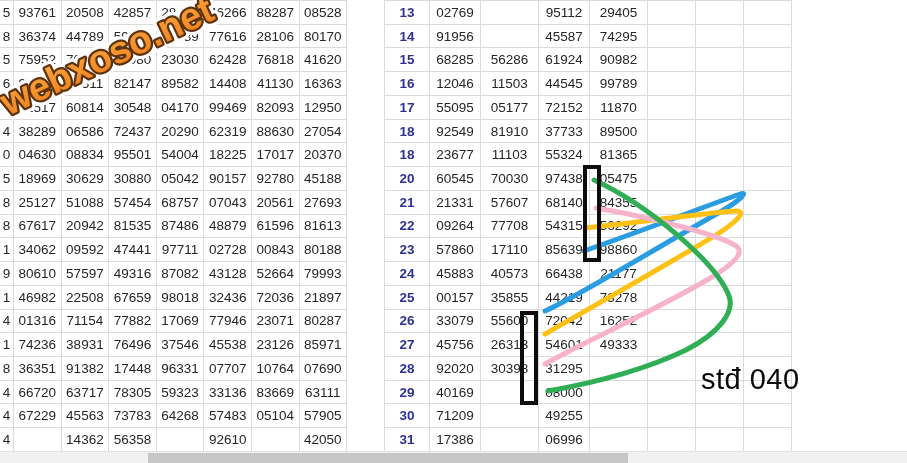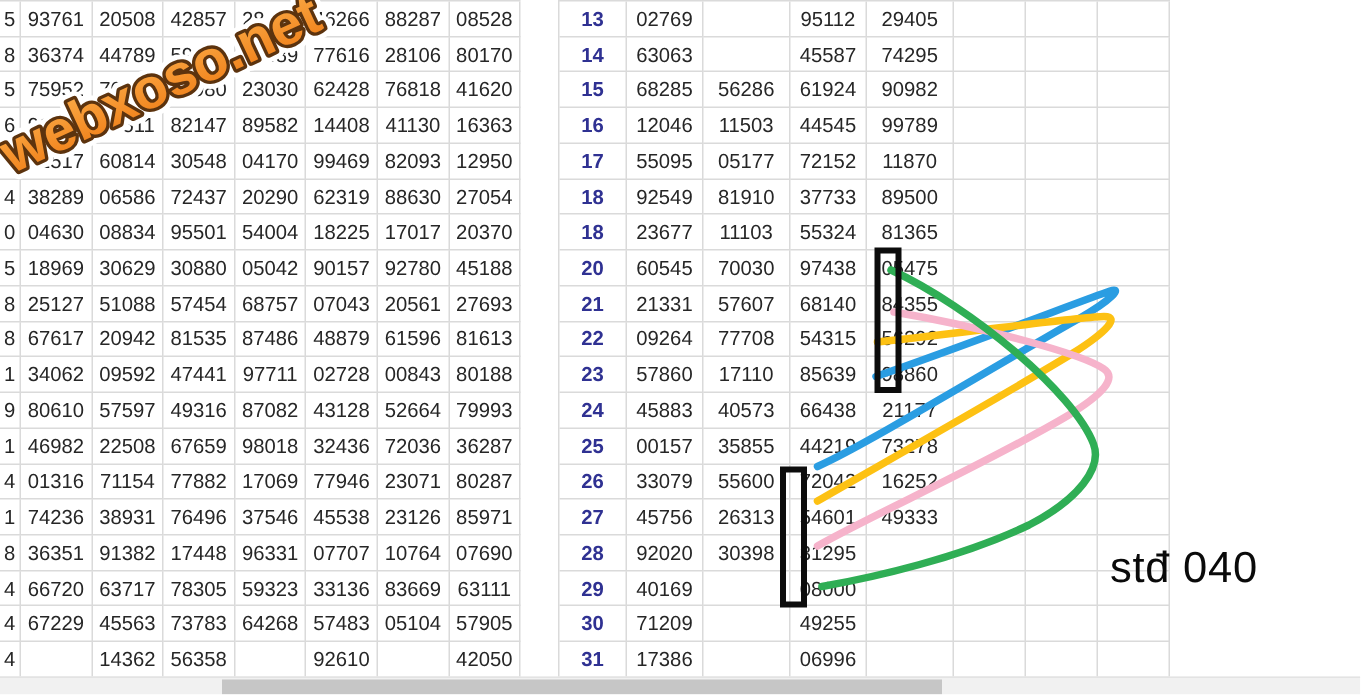--- a/index.html
+++ b/index.html
@@ -127,21 +127,21 @@
       <div class="cell">43128</div>
       <div class="cell">52664</div>
       <div class="cell">79993</div>
       <div class="cell">1</div>
       <div class="cell">46982</div>
       <div class="cell">22508</div>
       <div class="cell">67659</div>
       <div class="cell">98018</div>
       <div class="cell">32436</div>
       <div class="cell">72036</div>
-      <div class="cell">36287</div>
+      <div class="cell">21897</div>
       <div class="cell">4</div>
       <div class="cell">01316</div>
       <div class="cell">71154</div>
       <div class="cell">77882</div>
       <div class="cell">17069</div>
       <div class="cell">77946</div>
       <div class="cell">23071</div>
       <div class="cell">80287</div>
       <div class="cell">1</div>
       <div class="cell">74236</div>
@@ -178,31 +178,31 @@
       <div class="cell">4</div>
       <div class="cell"></div>
       <div class="cell">14362</div>
       <div class="cell">56358</div>
       <div class="cell"></div>
       <div class="cell">92610</div>
       <div class="cell"></div>
       <div class="cell">42050</div>
     </div>
 
-  <div class="sheet-table right-table" id="right-table" style="left: 372px; grid-template-columns: 45px 51px 58px 51px 58px 48px 48px 48px; grid-auto-rows: 23.74px;">
+  <div class="sheet-table right-table" id="right-table" style="left: 384px; grid-template-columns: 45px 51px 58px 51px 58px 48px 48px 48px; grid-auto-rows: 23.74px;">
       <div class="cell rownum">13</div>
       <div class="cell">02769</div>
       <div class="cell"></div>
       <div class="cell">95112</div>
       <div class="cell">29405</div>
       <div class="cell"></div>
       <div class="cell"></div>
       <div class="cell"></div>
       <div class="cell rownum">14</div>
-      <div class="cell">63063</div>
+      <div class="cell">91956</div>
       <div class="cell"></div>
       <div class="cell">45587</div>
       <div class="cell">74295</div>
       <div class="cell"></div>
       <div class="cell"></div>
       <div class="cell"></div>
       <div class="cell rownum">15</div>
       <div class="cell">68285</div>
       <div class="cell">56286</div>
       <div class="cell">61924</div>
@@ -353,21 +353,21 @@
     </g>
   </svg>
 
   <svg class="overlay-svg" id="curves-svg" width="907" height="463" viewBox="0 0 907 463">
       <path d="M 584 251 C 650 228, 725 199, 740 194 C 749 191, 741 200, 720 212 C 670 240, 577 297, 545 311" fill="none" stroke="#2a9de2" stroke-width="5" stroke-linecap="round"></path>
       <path d="M 585 228 C 650 221, 722 211, 736 211 C 747 211, 738 221, 716 235 C 665 266, 576 316, 545 334" fill="none" stroke="#fdc113" stroke-width="5" stroke-linecap="round"></path>
       <path d="M 596 208 C 655 218, 722 236, 736 246 C 745 252, 735 263, 712 277 C 660 308, 578 345, 545 364" fill="none" stroke="#f6b3cb" stroke-width="5" stroke-linecap="round"></path>
       <path d="M 594 180 C 648 205, 716 262, 729 296 C 735 312, 719 333, 686 350 C 640 372, 582 385, 548 391" fill="none" stroke="#2fae55" stroke-width="5" stroke-linecap="round"></path>
     </svg>
 
-  <div class="annotation" id="annotation" style="left: 701px; top: 363px; margin-left: 39px;">stđ 040</div>
+  <div class="annotation" id="annotation" style="left: 701px; top: 363px;">stđ 040</div>
 
   <div class="scrollbar-track" id="scrollbar-track" style="top: 451px;">
     <div class="scrollbar-thumb" id="scrollbar-thumb" style="left: 148px; width: 480px;"></div>
   </div>
 
 <div class="highlight-rect" style="left: 583px; top: 165px; width: 18px; height: 97px;"></div>
     <div class="highlight-rect" style="left: 520px; top: 311px; width: 18px; height: 94px;"></div>
   </div>
 
 </body></html>

